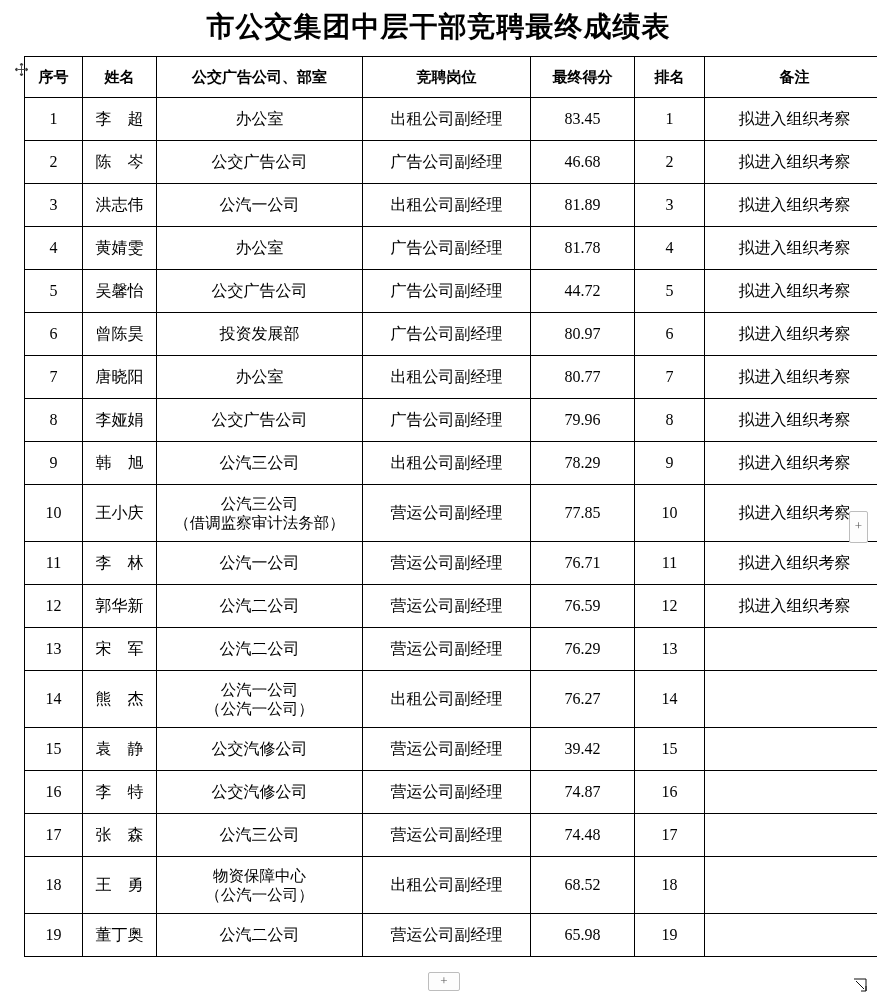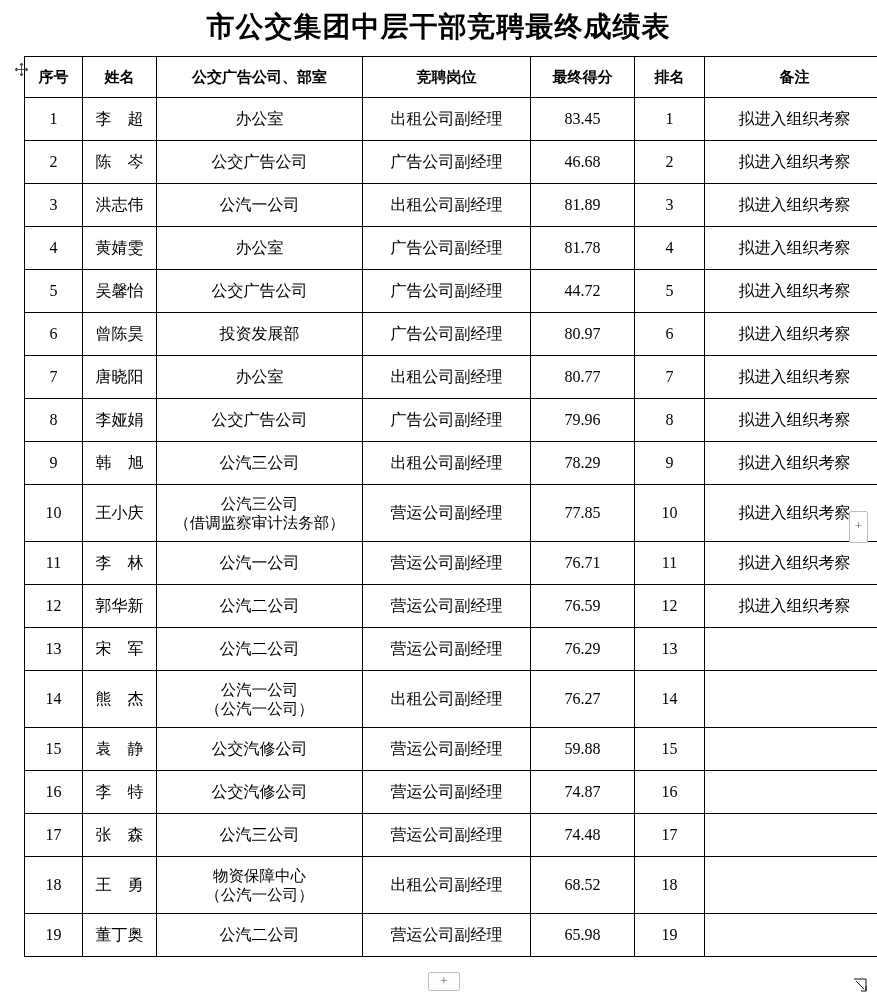--- a/index.html
+++ b/index.html
@@ -301,21 +301,21 @@
           <td class="score-cell">76.27</td>
           <td class="rank-cell">14</td>
           <td></td>
         </tr>
 
         <tr>
             <td class="num-cell">15</td>
             <td class="name-cell">袁　静</td>
             <td>公交汽修公司</td>
             <td>营运公司副经理</td>
-            <td class="score-cell">59.88</td>
+            <td class="score-cell">39.42</td>
             <td class="rank-cell">15</td>
             <td></td>
           </tr>
         <tr>
             <td class="num-cell">16</td>
             <td class="name-cell">李　特</td>
             <td>公交汽修公司</td>
             <td>营运公司副经理</td>
             <td class="score-cell">74.87</td>
             <td class="rank-cell">16</td>

